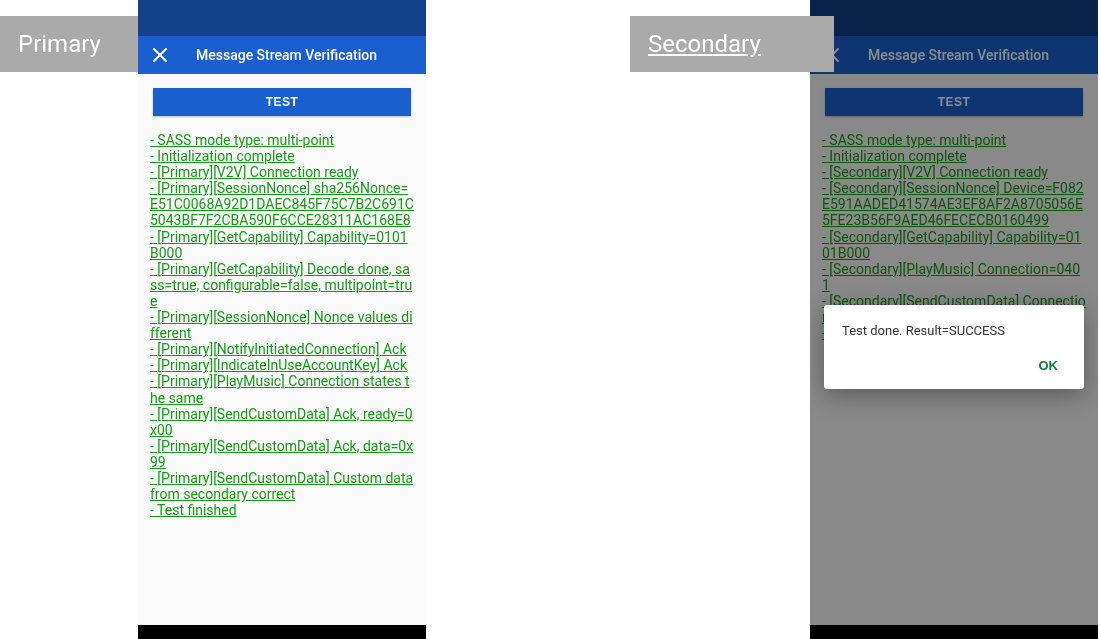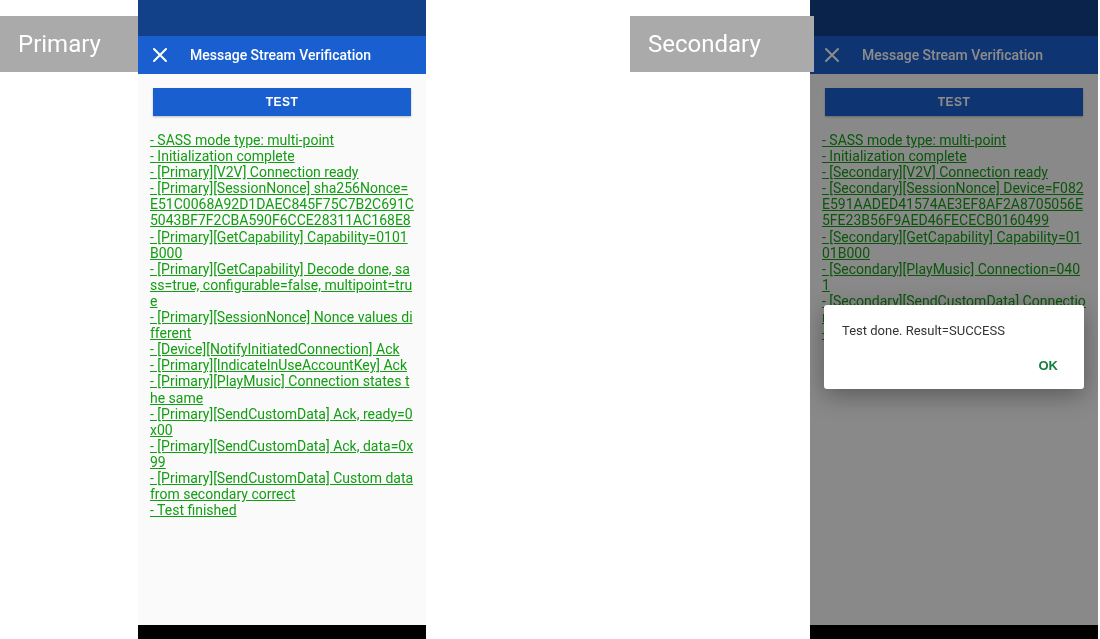--- a/index.html
+++ b/index.html
@@ -15,21 +15,21 @@
       position: absolute;
       top: 16px;
       background: #aaa;
       color: #fff;
       font-size: 24px;
       font-weight: 400;
       padding: 14px 18px;
       z-index: 5;
     }
     .tag-primary { left: 0; width: 138px; }
-    .tag-secondary { left: 630px; width: 184px; }
+    .tag-secondary { left: 630px; width: 204px; text-decoration: underline; }
 
     .phone {
       position: absolute;
       top: 0;
       width: 288px;
       height: 639px;
       background: #fafafa;
       overflow: hidden;
     }
     .phone-primary { left: 138px; }
@@ -38,21 +38,21 @@
     .statusbar {
       height: 36px;
       background: #124089;
     }
     .appbar {
       height: 38px;
       background: #1a5fd0;
       display: flex;
       align-items: center;
       padding: 0 14px;
-      gap: 22px;
+      gap: 28px;
     }
     .close-icon {
       width: 16px; height: 16px;
       position: relative;
       cursor: pointer;
     }
     .close-icon svg { width: 16px; height: 16px; display: block; }
     .appbar-title {
       color: #fff;
       font-size: 14px;
@@ -152,21 +152,21 @@
   <div class="content">
     <button class="test-btn">TEST</button>
     <div class="log" id="primary-log">
         <span class="line"> - SASS mode type: multi-point</span>
         <span class="line"> - Initialization complete</span>
         <span class="line"> - [Primary][V2V] Connection ready</span>
         <span class="line"> - [Primary][SessionNonce] sha256Nonce=E51C0068A92D1DAEC845F75C7B2C691C5043BF7F2CBA590F6CCE28311AC168E8</span>
         <span class="line"> - [Primary][GetCapability] Capability=0101B000</span>
         <span class="line"> - [Primary][GetCapability] Decode done, sass=true, configurable=false, multipoint=true</span>
         <span class="line"> - [Primary][SessionNonce] Nonce values different</span>
-        <span class="line"> - [Device][NotifyInitiatedConnection] Ack</span>
+        <span class="line"> - [Primary][NotifyInitiatedConnection] Ack</span>
         <span class="line"> - [Primary][IndicateInUseAccountKey] Ack</span>
         <span class="line"> - [Primary][PlayMusic] Connection states the same</span>
         <span class="line"> - [Primary][SendCustomData] Ack, ready=0x00</span>
         <span class="line"> - [Primary][SendCustomData] Ack, data=0x99</span>
         <span class="line"> - [Primary][SendCustomData] Custom data from secondary correct</span>
         <span class="line"> - Test finished</span>
       </div>
   </div>
   <div class="bottombar"></div>
 </div>

